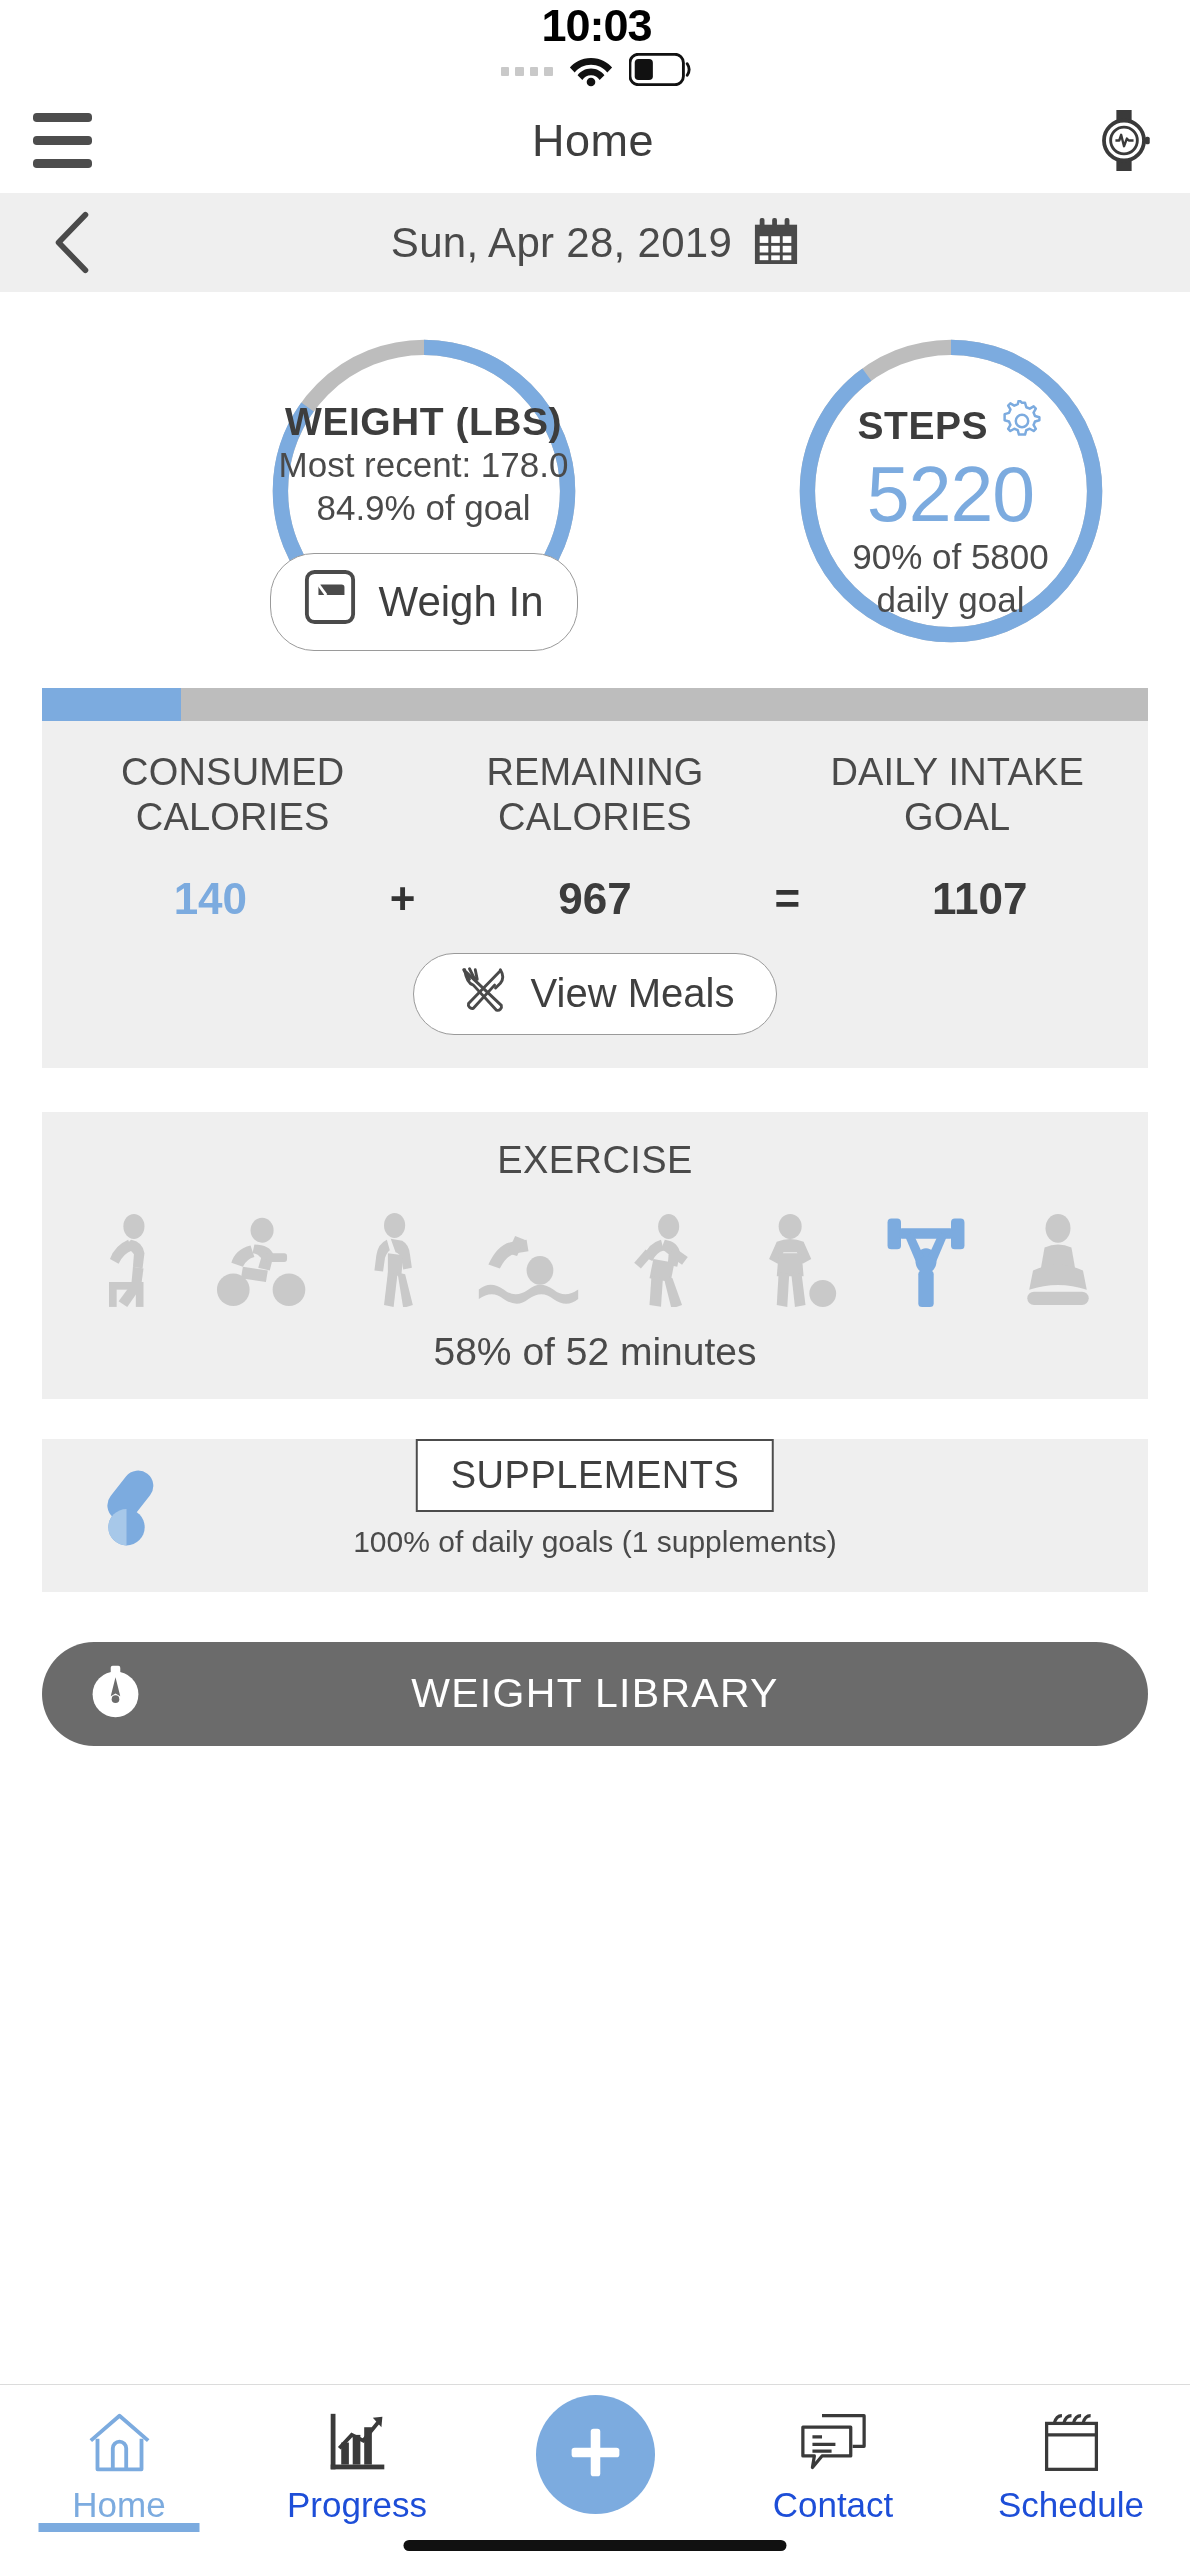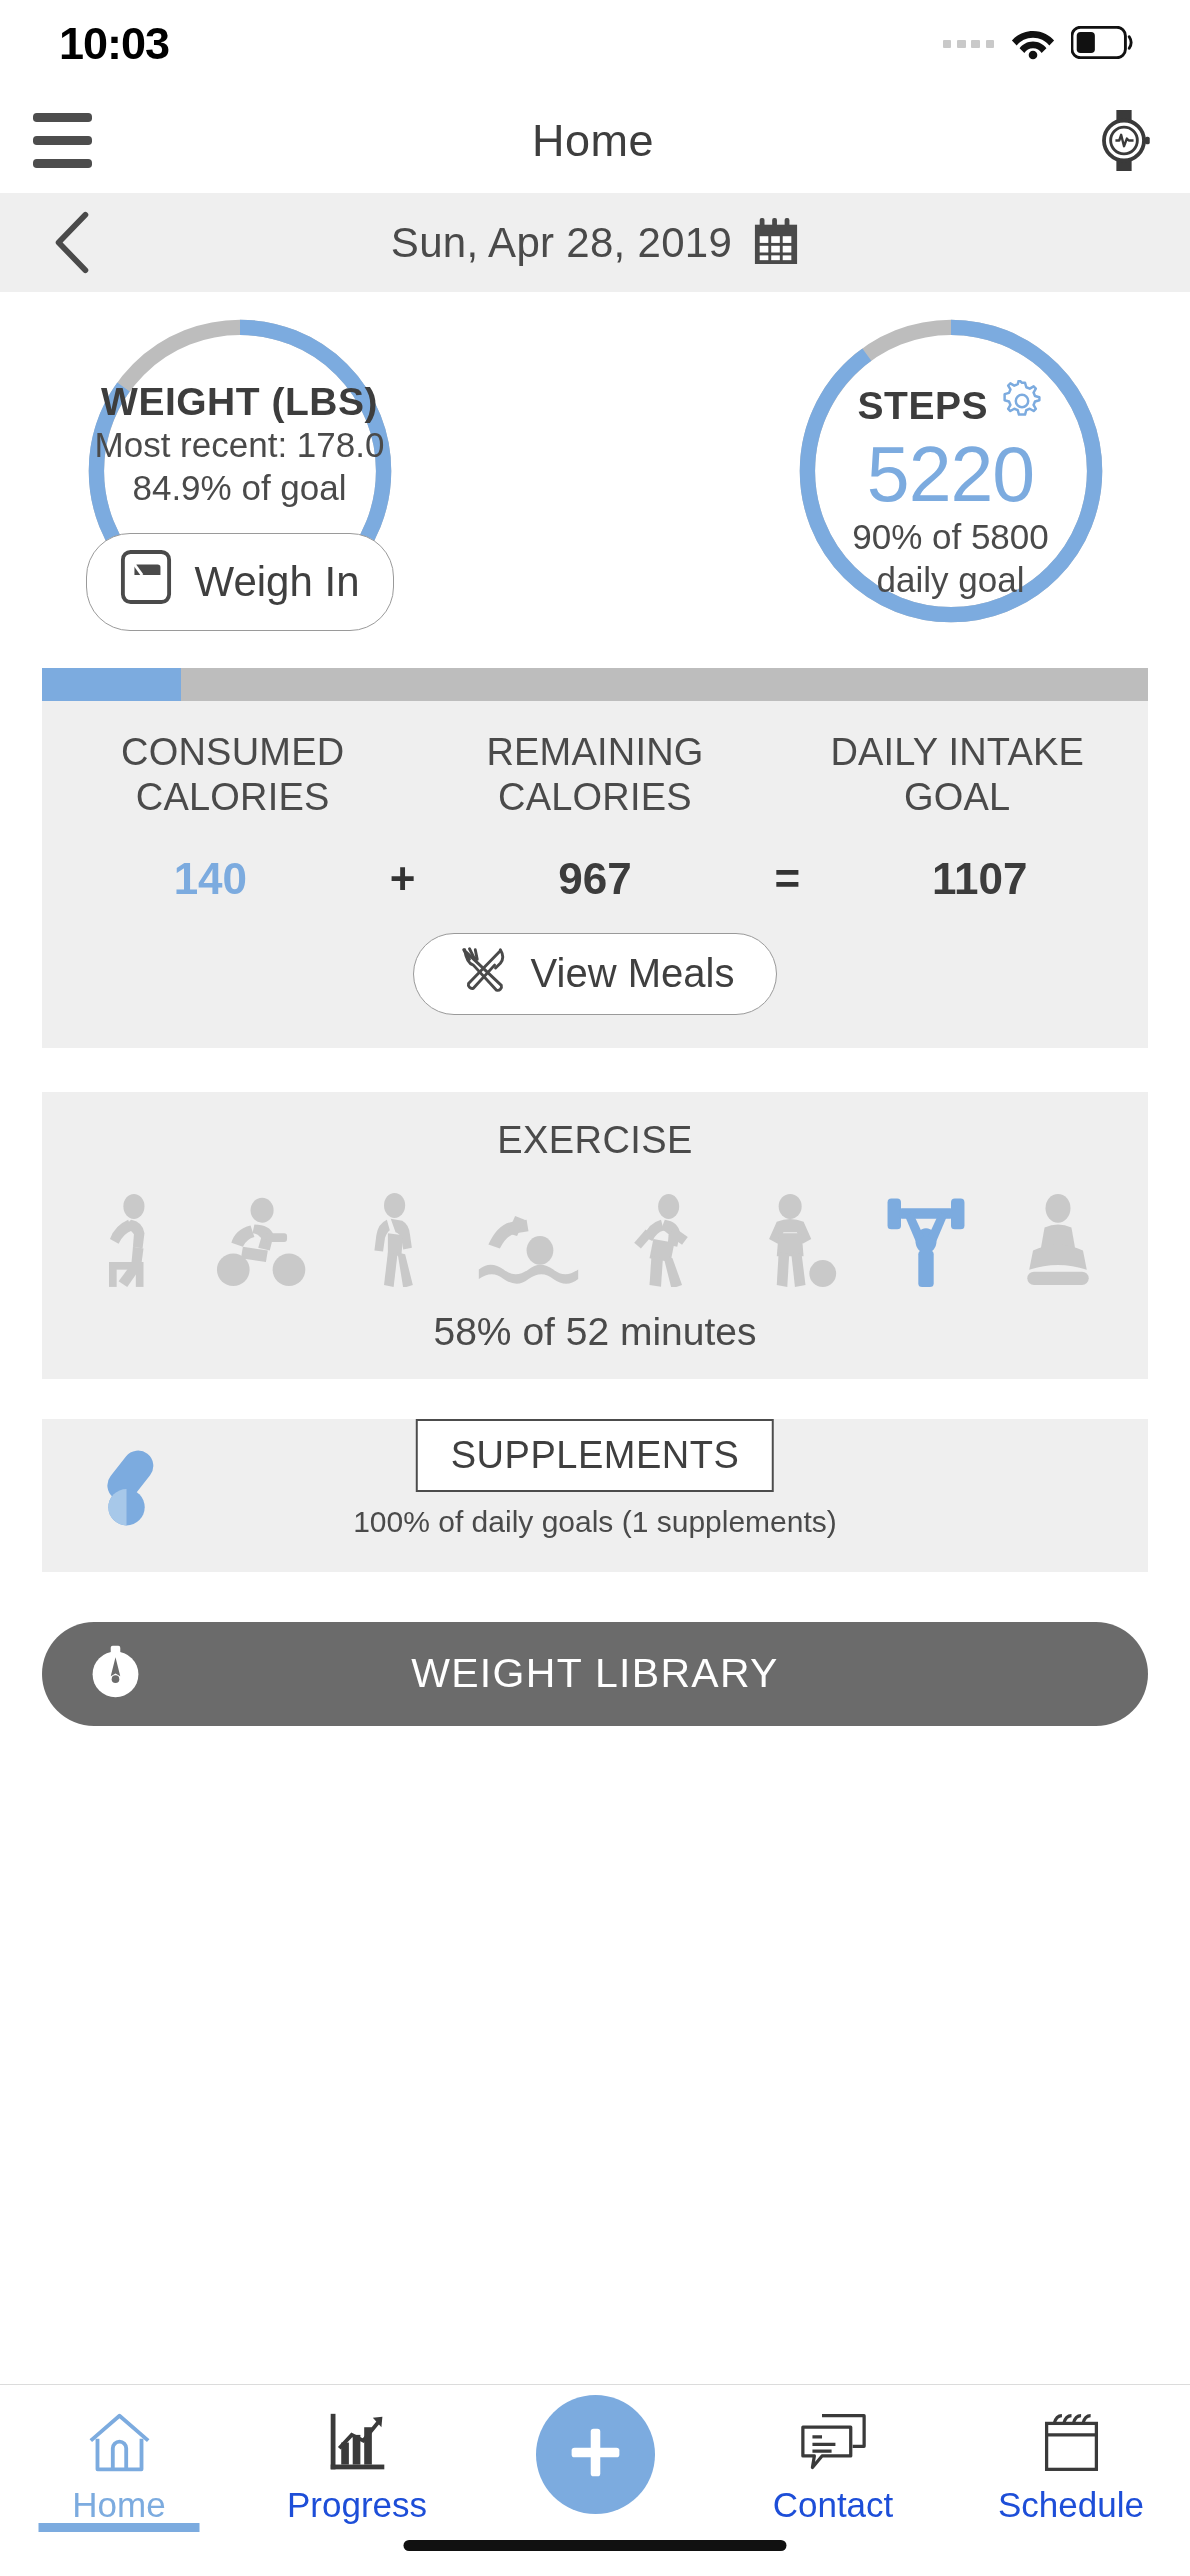--- a/index.html
+++ b/index.html
@@ -8,21 +8,21 @@
     font-family:"Liberation Sans", sans-serif;
     background:#ffffff;
     color:#3c3c3c;
     overflow:hidden;
     position:relative;
   }
 
   
   .statusbar{
     height:88px; display:flex; align-items:center;
-    justify-content:space-between; padding:0 56px 0 59px;
+    justify-content:space-between; padding:0 56px 0 59px;flex-direction:column;
   }
   .sb-time{ font-size:45px; font-weight:700; letter-spacing:-1px; color:#000; }
   .sb-right{ display:flex; align-items:center; gap:15.3px; }
   .sb-dots{ display:flex; gap:5.8px; align-items:flex-end; }
   .sb-dots i{ width:8.6px;height:8.6px;background:#c9c9c9;border-radius:1px;display:block; }
 
   
   .navbar{
     height:105px; display:flex; align-items:center;
     justify-content:space-between; padding:0 35px 0 33px;
@@ -42,22 +42,22 @@
     position:absolute; left:38px; width:67px; height:67px;
     display:flex; align-items:center; justify-content:center; cursor:pointer;
   }
   .date-center{
     width:100%; display:flex; align-items:center; justify-content:center; gap:21px;
   }
   .date-text{ font-size:42px; color:#4a4a4a; letter-spacing:0.3px; }
 
   
   .rings{
-    display:flex; justify-content:space-between; gap:102px;
-    padding:21px 0 9.6px 0; background:#fff;
+    display:flex; justify-content:flex-end; gap:48px;
+    padding:21px 0 9.6px 0; background:#fff;margin-top:20px;
   }
   .ring-card{ position:relative; width:479px; height:316px; }
   .ring-svg{ position:absolute; top:0; left:50%; transform:translateX(-50%); }
   .ring-content{
     position:absolute; top:0; left:0; width:100%;
     display:flex; flex-direction:column; align-items:center;
     padding-top:67px;
   }
   .ring-title{
     font-size:39px; font-weight:700; color:#3d3d3d; letter-spacing:0.5px;

